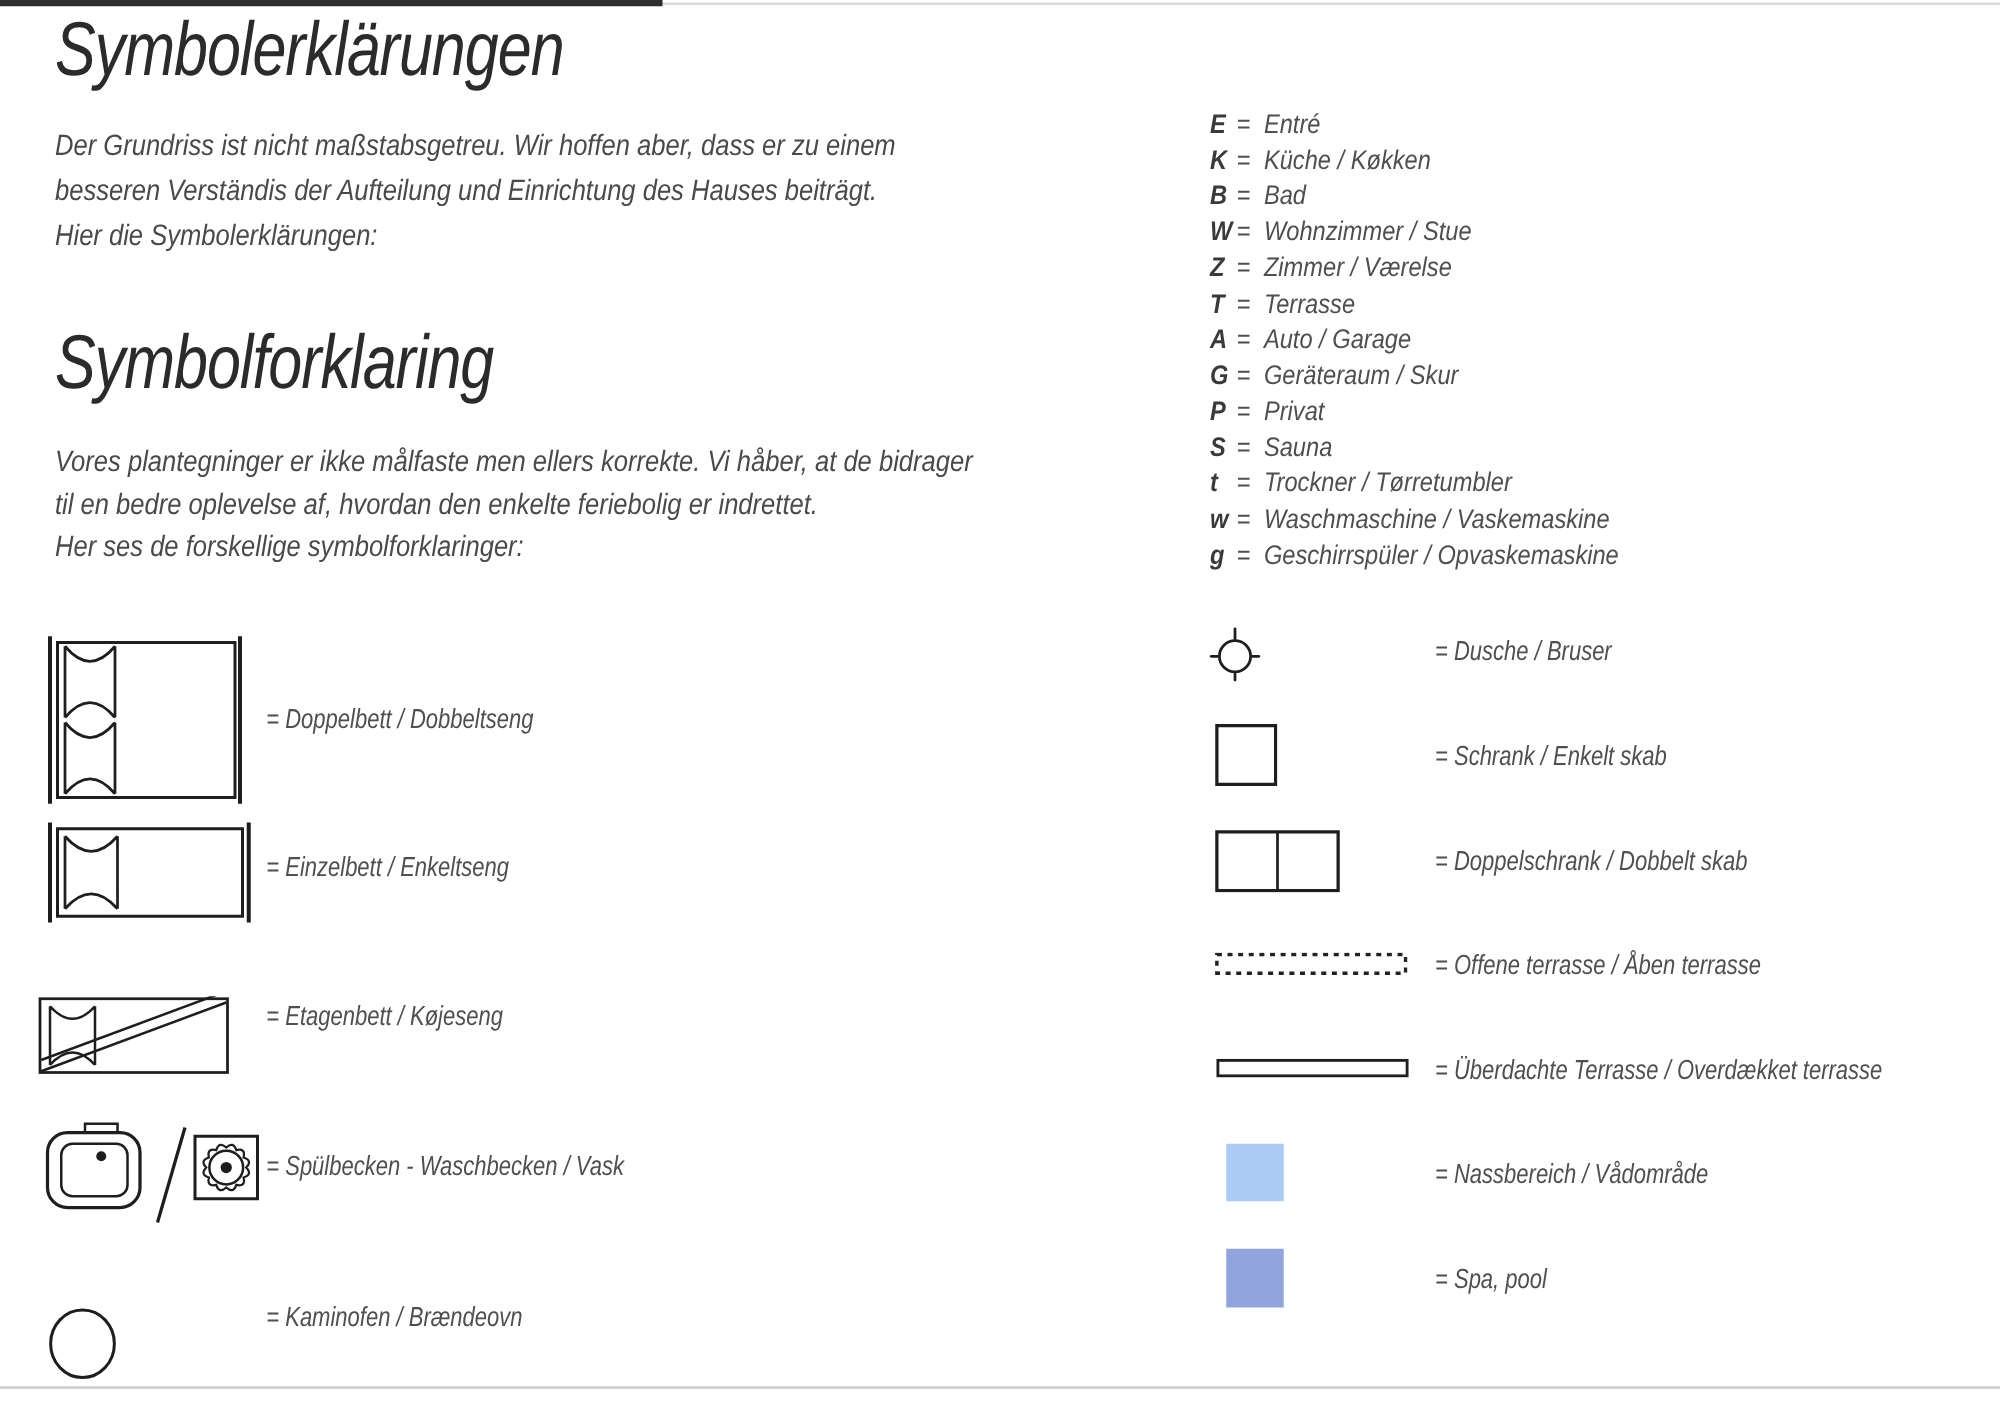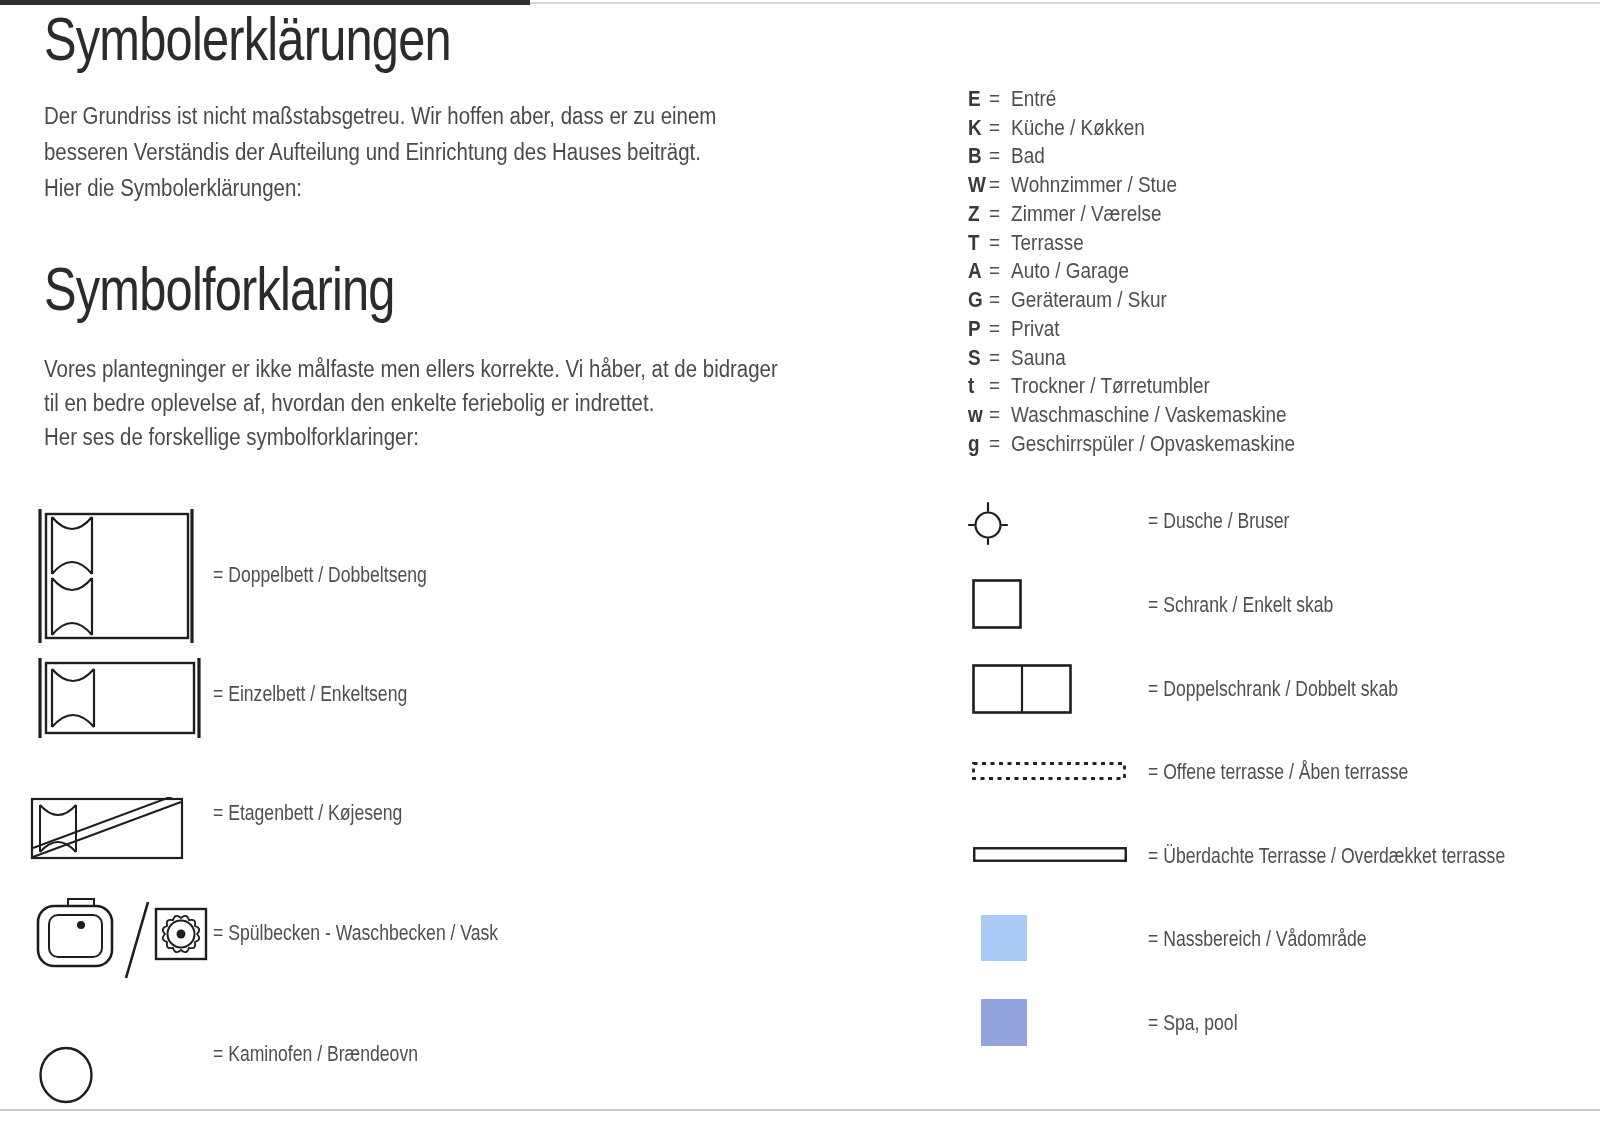--- a/index.html
+++ b/index.html
@@ -1,17 +1,17 @@
 <!DOCTYPE html>
 <html><head>
 <meta charset="utf-8">
 <style>
   html,body{margin:0;padding:0;background:#fff;}
   .page{position:relative;width:1600px;height:1131px;background:#ffffff;overflow:hidden;
-        font-family:"Liberation Sans",sans-serif;}
+        font-family:"Liberation Sans",sans-serif;font-style:italic;}
   .hr{position:absolute;left:0;width:1600px;}
   .title{position:absolute;margin:0;font-size:61px;font-weight:400;color:#2b2b2b;
          letter-spacing:-1px;white-space:nowrap;transform:scaleX(.8);transform-origin:0 0;}
   .para{position:absolute;margin:0;font-size:23.5px;color:#4a4a4a;white-space:pre-line;
         transform:scaleX(.87);transform-origin:0 0;line-height:36px;}
   .para.da{line-height:34px;}
   .label{position:absolute;font-size:22px;color:#4f4f4f;white-space:nowrap;
          transform:scaleX(.8);transform-origin:0 0;line-height:26px;}
   .abbrev{position:absolute;left:968px;top:85px;transform:scaleX(.88);transform-origin:0 0;}
   .abbrev-row{display:flex;height:28.75px;align-items:center;font-size:21.5px;}

